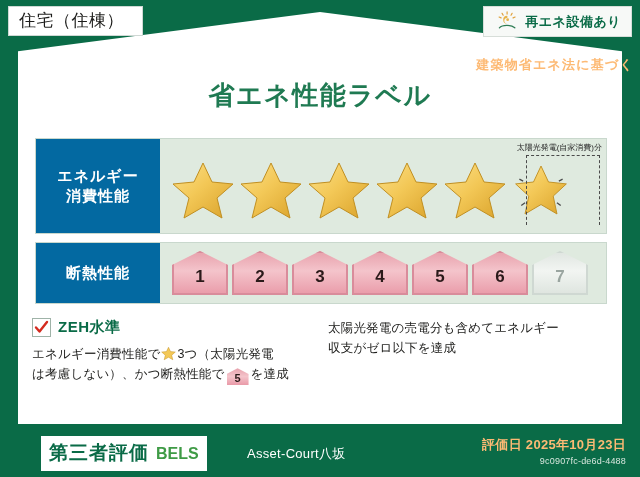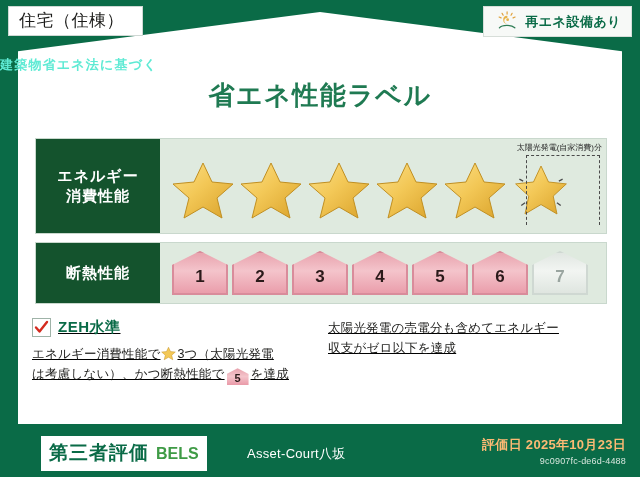--- a/index.html
+++ b/index.html
@@ -34,38 +34,38 @@
     background:#f7f9f7;border:1px solid #d7ded9;
     padding:4px 10px 5px 13px;
     display:flex;align-items:center;gap:6px;
     z-index:6;
   }
   .tag-renew .txt{font-size:13px;font-weight:bold;color:#0a6b47;letter-spacing:0.5px;line-height:1;}
   .sun-ico{width:22px;height:20px;display:block;}
 
   
   .title-small{
-    position:absolute;left:0;right:6px;top:56px;text-align:left;
-    font-size:13px;font-weight:bold;color:#5eead4;letter-spacing:1.2px;
+    position:absolute;left:0;right:6px;top:56px;text-align:right;
+    font-size:13px;font-weight:bold;color:#fdba74;letter-spacing:1.2px;
   }
   .title-big{
     position:absolute;left:0;right:0;top:78px;text-align:center;
     font-size:26px;font-weight:bold;color:#1f7a52;letter-spacing:1.5px;
   }
 
   
   .panel{
     position:absolute;left:35px;width:570px;
     border:1px solid #c9d8cd;background:#dfeadf;
     display:flex;align-items:stretch;
   }
   .panel.energy{top:138px;height:94px;}
   .panel.insul{top:242px;height:60px;}
   .panel-label{
-    width:124px;flex:0 0 124px;background:#14532d;
+    width:124px;flex:0 0 124px;background:#0369a1;
     display:flex;flex-direction:column;align-items:center;justify-content:center;
     color:#ffffff;font-weight:bold;font-size:15px;line-height:1.35;letter-spacing:1px;
   }
   .panel-body{flex:1;position:relative;display:flex;align-items:center;}
 
   
   .stars{display:flex;align-items:center;gap:2px;padding-left:10px;margin-top:8px;}
   .star{width:66px;height:63px;display:block;}
   .star.solar{width:62px;height:60px;}
   .solar-wrap{position:relative;display:flex;align-items:center;justify-content:center;}
@@ -97,21 +97,21 @@
   }
   .hbadge.off .shape{
     background:linear-gradient(180deg,#dfe5e0 0%,#f2f5f2 45%,#dde4de 100%);
     box-shadow:inset 0 0 0 2px #cfd8d2;
   }
   .hbadge.off{color:#9aa5a0;}
   .hbadge .num{position:relative;z-index:2;padding-bottom:8px;}
 
   
   .criteria{position:absolute;left:32px;top:318px;width:576px;height:96px;display:flex;}
-  .crit-col{flex:1;padding-right:10px;position:relative;text-decoration:underline;}
+  .crit-col{flex:1;padding-right:10px;position:relative;}
   .crit-col.right{padding-left:16px;}
   .crit-head{display:flex;align-items:center;gap:7px;margin-bottom:7px;}
   .chk{
     width:17px;height:17px;flex:0 0 17px;border:1px solid #9fb3a8;background:#fff;
     position:relative;
   }
   .chk svg{position:absolute;left:1px;top:1px;}
   .crit-title{font-size:15px;font-weight:bold;color:#0a6b47;letter-spacing:0.5px;}
   .crit-body{font-size:12.5px;color:#1d1d1b;line-height:1.62;letter-spacing:0.2px;}
   .inline-star{width:15px;height:15px;vertical-align:-3px;margin:0 1px;}

